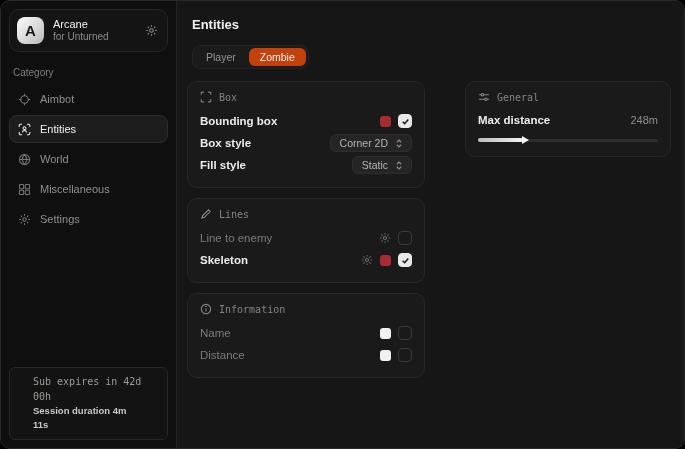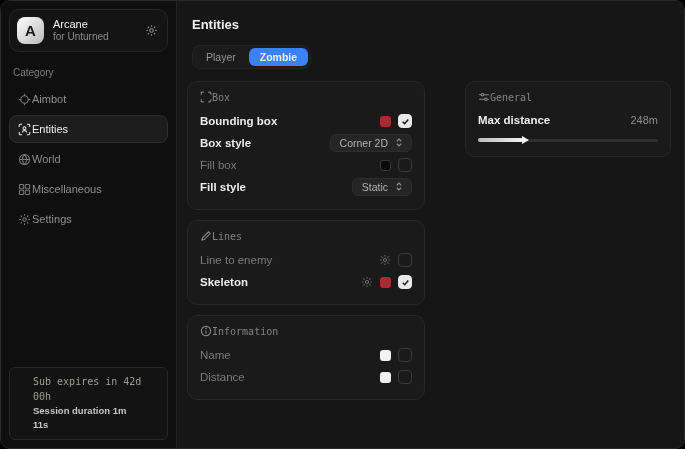--- a/index.html
+++ b/index.html
@@ -28,21 +28,21 @@
   }
   .brand-text { flex:1; line-height:1.15; }
   .brand-name { font-size:11px; font-weight:normal; color:#f1f1f1; }
   .brand-sub  { font-size:10px; color:#8b8b8b; }
   .brand-gear { color:#8a8a8a; display:flex; }
 
   .cat-label { font-size:10px; color:#7e7e7e; margin:15px 4px 7px 4px; }
 
   .nav { display:flex; flex-direction:column; gap:2px; }
   .nav-item {
-    display:flex; align-items:center; gap:1px; height:28px; padding:0 8px;
+    display:flex; align-items:center; gap:9px; height:28px; padding:0 8px;
     border-radius:8px; border:1px solid transparent;
     font-size:11px; color:#8f8f8f; cursor:pointer;
   }
   .nav-item .ni { display:flex; color:#787878; }
   .nav-item.active { background:#1d1d1d; border-color:#2e2e2e; color:#f0f0f0; }
   .nav-item.active .ni { color:#e8e8e8; }
 
   .side-spacer { flex:1; }
 
   .sub-card {
@@ -52,47 +52,47 @@
   .sub-line1 { font-family:"DejaVu Sans Mono", monospace; font-size:10px; color:#999e96; }
   .sub-line2 { font-size:9.5px; font-weight:bold; color:#c7c7c7; }
 
   
   .main { flex:1; background:#161616; padding:16px 13px 14px 10px; display:flex; flex-direction:column; }
   .page-title { font-size:13px; font-weight:bold; color:#f2f2f2; margin-left:5px; }
 
   .tabs { margin:13px 0 12px 5px; display:inline-flex; align-self:flex-start;
     background:#1b1b1b; border:1px solid #242424; border-radius:8px; padding:2px; gap:2px;justify-content:space-between; }
   .tab { font-size:10.5px; padding:3px 11px; border-radius:6px; color:#969696; cursor:pointer; }
-  .tab.active { background:#3b82f6; color:#f0f0f0; font-weight:bold; }
+  .tab.active { background:#c2410c; color:#f0f0f0; font-weight:normal; }
 
   .columns { display:flex; gap:10px; align-items:flex-start; }
   .col-left  { width:238px; min-width:238px; display:flex; flex-direction:column; gap:10px; }
   .col-right { flex:1; display:flex; flex-direction:column; gap:10px;padding-left:30px; }
 
   .card { background:#1a1a1a; border:1px solid #272727; border-radius:10px; padding:9px 12px 11px 12px; }
-  .card-head { display:flex; align-items:center; color:#848484;
+  .card-head { display:flex; align-items:center; gap:7px; color:#848484;
     font-family:"DejaVu Sans Mono", monospace; font-size:10px; margin-bottom:7px; }
   .card-head .ci { display:flex; color:#8a8a8a; }
 
   .row { display:flex; align-items:center; justify-content:space-between; height:22px; }
   .row-label { font-size:11.5px; font-weight:bold; color:#ededed; }
   .row.dim .row-label { color:#7b7b7b; font-weight:normal; }
   .controls { display:flex; align-items:center; gap:7px; }
 
   .swatch { width:11px; height:11px; border-radius:3px; cursor:pointer; }
   .swatch.bordered { border:1px solid #3a3a3a; }
 
   .checkbox { width:14px; height:14px; border-radius:4px; border:1.5px solid #454545;
     display:flex; align-items:center; justify-content:center; cursor:pointer; background:transparent; }
   .checkbox.dimbox { border-color:#3a3a3a; }
   .checkbox.checked { background:#e9e9e9; border-color:#e9e9e9; color:#161616; }
 
   .gear-btn { display:flex; color:#6f6f6f; cursor:pointer; }
 
-  .dropdown { display:flex; align-items:flex-start; gap:6px; background:#252525; border:1px solid #2e2e2e;
+  .dropdown { display:flex; align-items:center; gap:6px; background:#252525; border:1px solid #2e2e2e;
     border-radius:6px; padding:2px 7px 2px 9px; font-size:10.5px; color:#b3b3b3; cursor:pointer; }
   .dropdown .sel { display:flex; color:#8d8d8d; }
 
   
   .slider-row { display:flex; align-items:center; justify-content:space-between; height:20px; margin-top:2px; }
   .slider-value { font-size:11px; color:#8f8f8f; }
   .slider { position:relative; height:10px; margin-top:5px; cursor:pointer; }
   .slider-track { position:absolute; top:3.5px; left:0; right:0; height:3px; border-radius:2px; background:#2e2e2e; }
   .slider-fill  { position:absolute; top:3px; left:0; height:4px; border-radius:2px;
     background:linear-gradient(90deg,#bdbdbd,#f2f2f2); }
@@ -176,21 +176,21 @@
           </svg>
         </span>
         <span>Settings</span>
       </div>
     </div>
 
     <div class="side-spacer"></div>
 
     <div class="sub-card">
       <div class="sub-line1">Sub expires in 42d 00h</div>
-      <div class="sub-line2">Session duration 1m 11s</div>
+      <div class="sub-line2">Session duration 4m 11s</div>
     </div>
   </div>
 
   <div class="main">
 
     <div class="page-title">Entities</div>
 
     <div class="tabs">
       <div class="tab">Player</div>
       <div class="tab active">Zombie</div>
@@ -229,27 +229,20 @@
                 <span class="sel">
                   <svg width="10" height="11" viewBox="0 0 16 16" fill="none" stroke="currentColor" stroke-width="1.8">
                     <polyline points="4.5,6 8,2.5 11.5,6"></polyline>
                       <polyline points="4.5,10 8,13.5 11.5,10"></polyline>
                   </svg>
                 </span>
               </span>
             </span>
           </div>
 
-          <div class="row dim">
-            <span class="row-label">Fill box</span>
-            <span class="controls">
-              <span class="swatch bordered" style="background-color: rgb(10, 10, 10);"></span>
-              <span class="checkbox dimbox"></span>
-            </span>
-          </div>
 
           <div class="row">
             <span class="row-label">Fill style</span>
             <span class="controls">
               <span class="dropdown">
                 <span>Static</span>
                 <span class="sel">
                   <svg width="10" height="11" viewBox="0 0 16 16" fill="none" stroke="currentColor" stroke-width="1.8">
                     <polyline points="4.5,6 8,2.5 11.5,6"></polyline>
                       <polyline points="4.5,10 8,13.5 11.5,10"></polyline>

